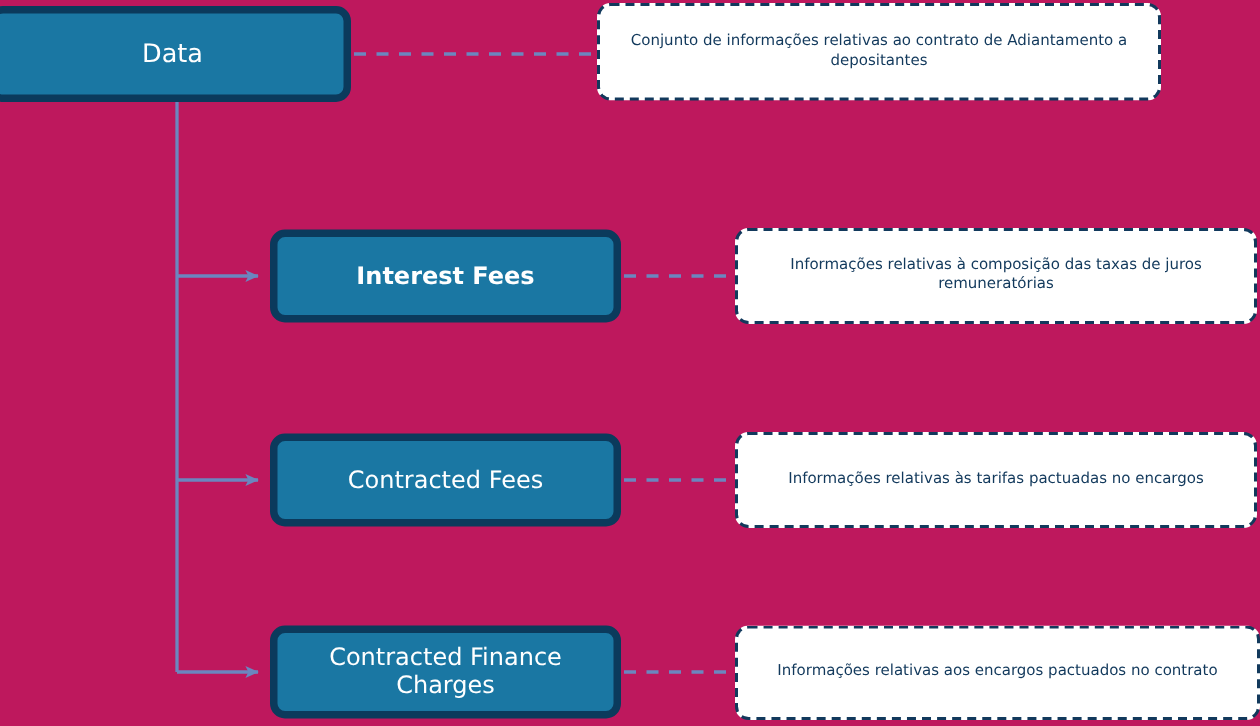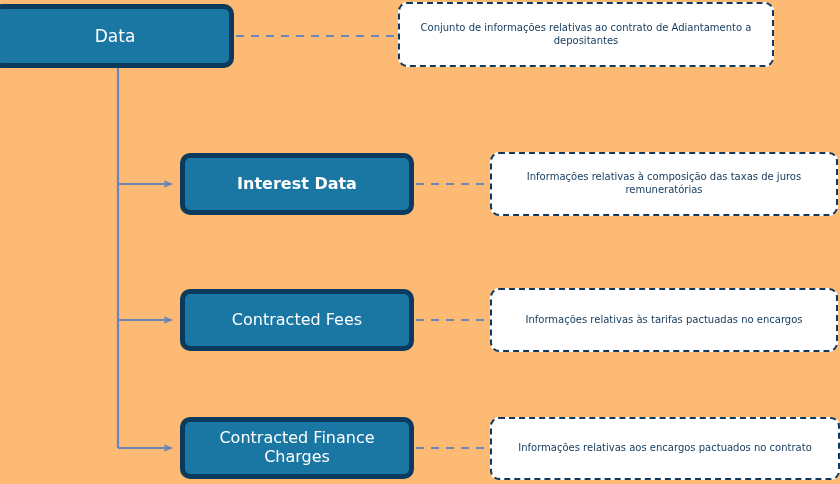--- a/index.html
+++ b/index.html
@@ -9,21 +9,21 @@
     background: #ffffff;
   }
   body {
     font-family: "DejaVu Sans", sans-serif;
     -webkit-font-smoothing: antialiased;
   }
   #canvas {
     position: relative;
     width: 840px;
     height: 484px;
-    background: #fdba74;
+    background: #be185d;
     overflow: hidden;
   }
 
   
   #connectors {
     position: absolute;
     left: 0;
     top: 0;
     width: 840px;
     height: 484px;
@@ -125,21 +125,21 @@
     <path d="M416,320 L488,320" fill="none" stroke="#6b86bf" stroke-width="2.2" stroke-dasharray="8 7"></path>
 
     <path d="M416,448 L488,448" fill="none" stroke="#6b86bf" stroke-width="2.2" stroke-dasharray="8 7"></path>
   </svg>
 
   <div class="node" id="node-root">
     <span class="node-label">Data</span>
   </div>
 
   <div class="node node-child" id="node-interest">
-    <span class="node-label">Interest Data</span>
+    <span class="node-label">Interest Fees</span>
   </div>
 
   <div class="node node-child" id="node-fees">
     <span class="node-label">Contracted Fees</span>
   </div>
 
   <div class="node node-child" id="node-charges">
     <span class="node-label">Contracted Finance
 Charges</span>
   </div>

